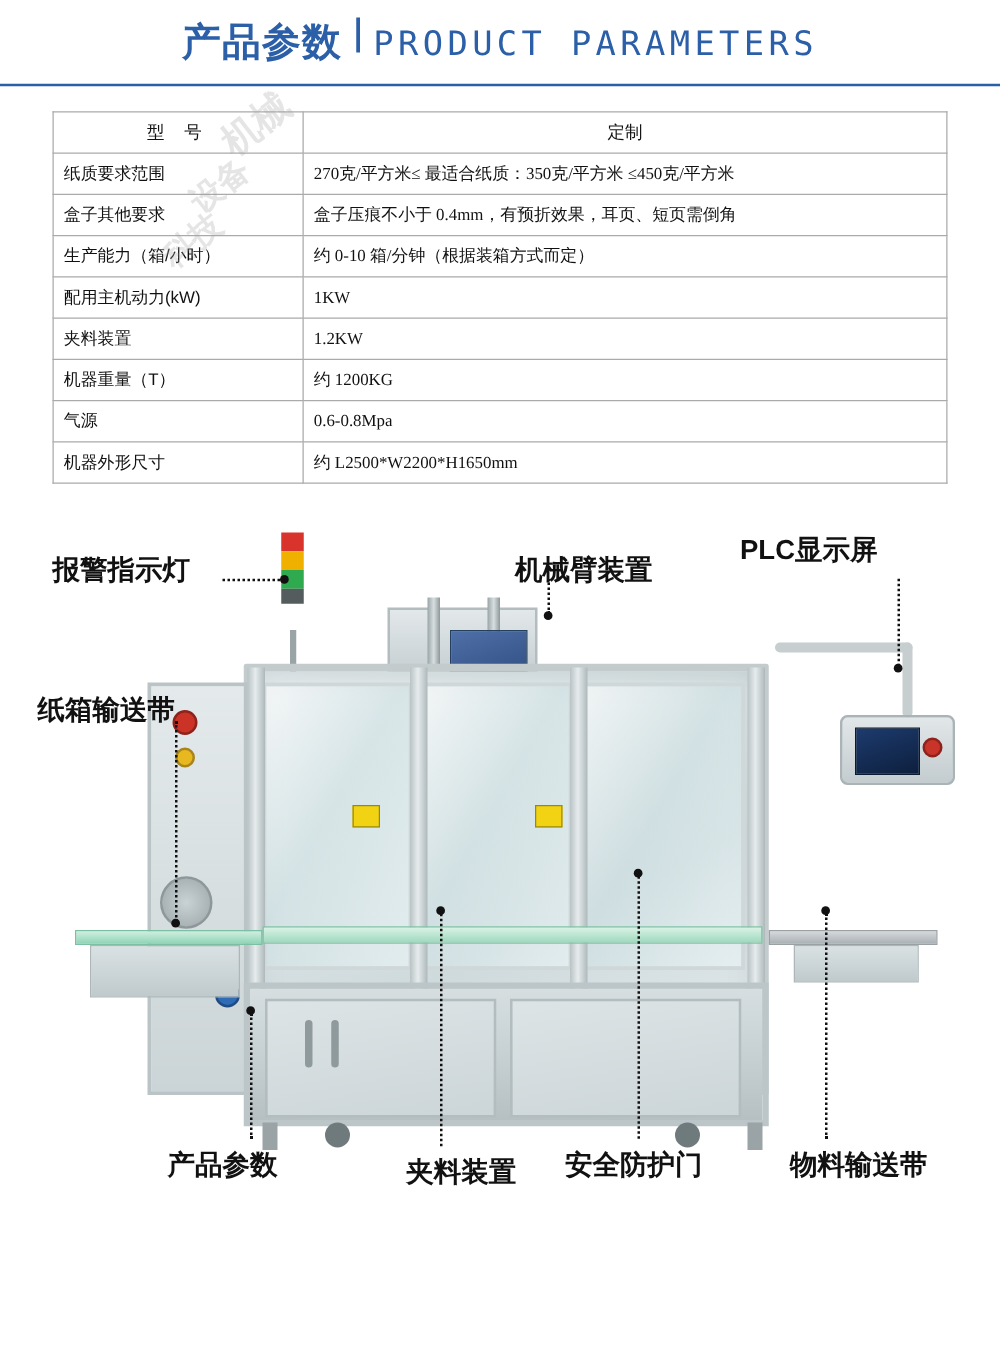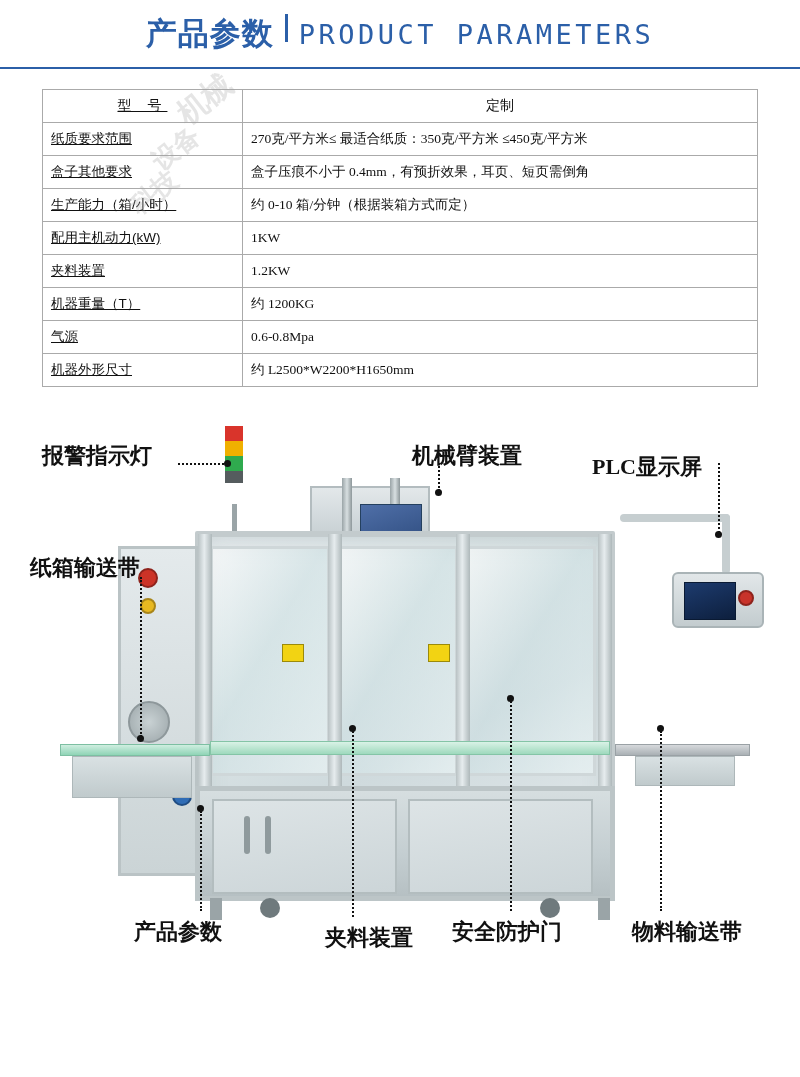--- a/index.html
+++ b/index.html
@@ -51,21 +51,21 @@
   }
   table.spec td {
     border: 1px solid #aaaaaa;
     height: 33px;
     font-size: 13.5px;
     color: #111111;
     padding: 2px 8px;
     vertical-align: middle;
     background: rgba(255,255,255,0.0);
   }
-  table.spec td.key { width: 200px; text-decoration: underline; }
+  table.spec td.key { width: 200px; }
   table.spec tr.head td {
     text-align: center;
     font-size: 14px;
   }
   table.spec td.key.hdr { letter-spacing: 6px; }
   .val-sm { font-family: "Liberation Serif", serif; font-size: 13.5px; }
 
   
   .wm {
     position: absolute;
@@ -397,21 +397,21 @@
   </div>
 
   <div class="callout" style="left:42px; top:40px;">报警指示灯</div>
   <div class="leader leader-h" style="left:178px; top:62px; width:50px;"></div>
   <div class="dot" style="left:224px; top:59px;"></div>
 
   <div class="callout" style="left:412px; top:40px;">机械臂装置</div>
   <div class="leader leader-v" style="left:438px; top:62px; height:28px;"></div>
   <div class="dot" style="left:435px; top:88px;"></div>
 
-  <div class="callout" style="left:592px; top:51px;font-family:Liberation Serif, serif;">PLC显示屏</div>
+  <div class="callout" style="left:592px; top:24px;">PLC显示屏</div>
   <div class="leader leader-v" style="left:718px; top:62px; height:70px;"></div>
   <div class="dot" style="left:715px; top:130px;"></div>
 
   <div class="callout" style="left:30px; top:152px;">纸箱输送带</div>
   <div class="leader leader-v" style="left:140px; top:176px; height:160px;"></div>
   <div class="dot" style="left:137px; top:334px;"></div>
 
   <div class="callout" style="left:134px; top:516px;">产品参数</div>
   <div class="leader leader-v" style="left:200px; top:410px; height:100px;"></div>
   <div class="dot" style="left:197px; top:404px;"></div>

